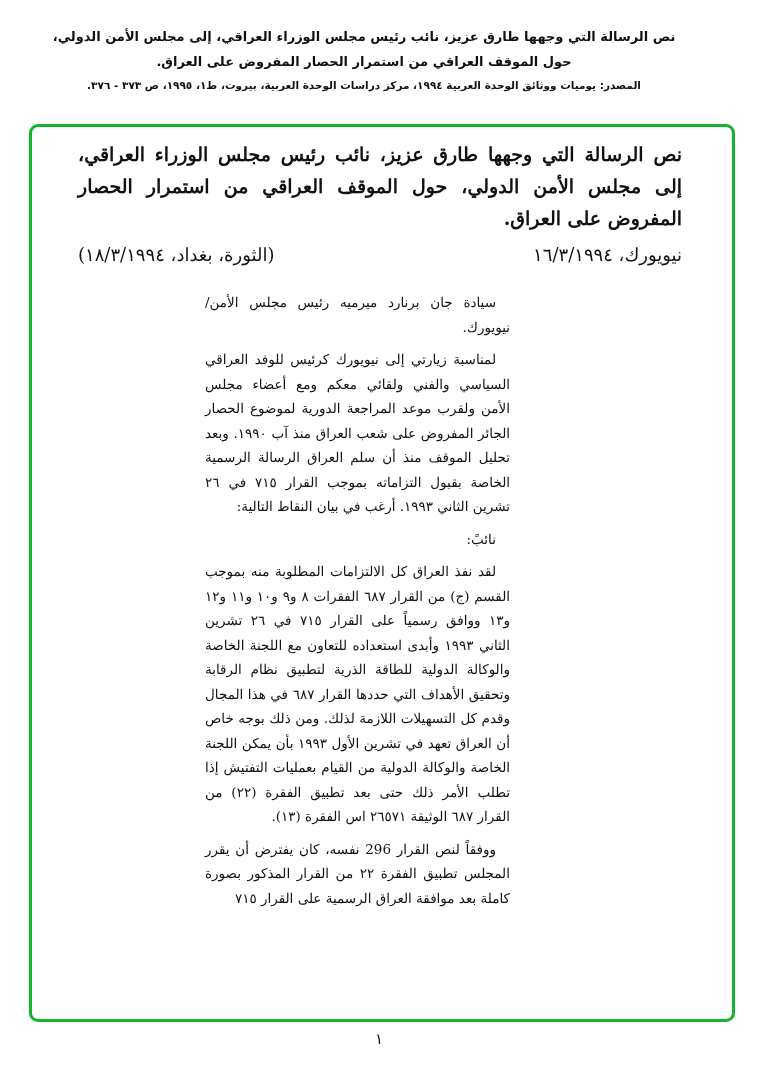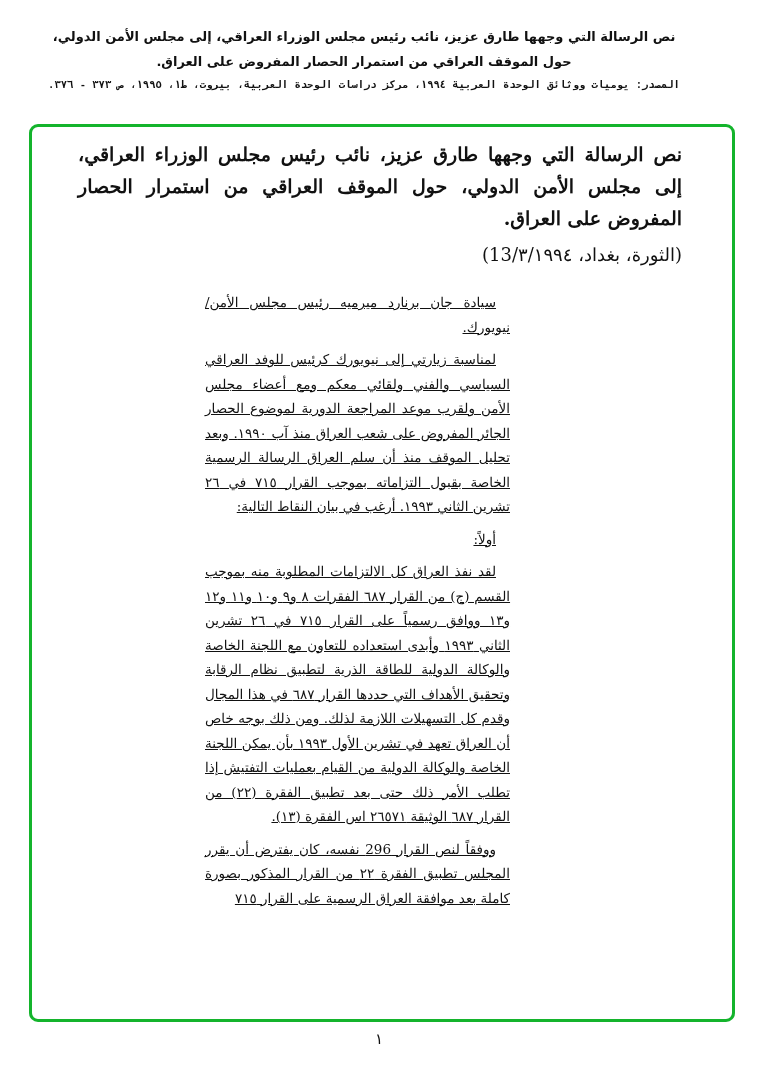--- a/index.html
+++ b/index.html
@@ -9,21 +9,21 @@
     }
     .header {
       position: absolute; left: 40px; right: 70px; top: 24px;
       direction: rtl; text-align: center;
       font-family: "DejaVu Sans", sans-serif; font-weight: bold;
     }
     .header .title {
       font-size: 13px; line-height: 25px; margin: 0;
     }
     .header .source {
-      font-size: 10.5px; line-height: 18px; margin-top: 2px; font-family: Liberation Mono, monospace;
+      font-size: 10.5px; line-height: 18px; margin-top: 2px;
     }
     .frame {
       position: absolute; left: 29px; top: 124px; width: 700px; height: 892px;
       border: 3px solid #14b42c; border-radius: 9px;
     }
     .doc-title {
       position: absolute; left: 78px; right: 76px; top: 138px;
       direction: rtl; text-align: justify; text-align-last: right;
       font-family: "DejaVu Serif", serif; font-weight: bold;
       font-size: 19px; line-height: 32px;
@@ -32,43 +32,44 @@
       position: absolute; left: 78px; right: 76px; top: 240px;
       direction: rtl; font-size: 18px; line-height: 30px;
       display: flex; justify-content: space-between;
     }
     .letter {
       position: absolute; left: 205px; width: 305px; top: 290px;
       direction: rtl; text-align: justify; text-align-last: right;
       font-size: 13.5px; line-height: 24.5px;
     }
     .letter p { margin: 0 0 8px 0; }
-    .letter .indent { text-indent: 14px; text-decoration: underline; }
+    .letter .indent { text-indent: 14px; }
     .page-number {
       position: absolute; left: 0; right: 0; top: 1030px;
       text-align: center; font-size: 15px; direction: rtl;
     }
   </style>
 </head>
 <body>
 
 <div class="header">
   <p class="title">نص الرسالة التي وجهها طارق عزيز، نائب رئيس مجلس الوزراء العراقي، إلى مجلس الأمن الدولي، حول الموقف العراقي من استمرار الحصار المفروض على العراق.</p>
   <div class="source">المصدر: يوميات ووثائق الوحدة العربية ١٩٩٤، مركز دراسات الوحدة العربية، بيروت، ط١، ١٩٩٥، ص ٣٧٣ - ٣٧٦.</div>
 </div>
 
 <div class="frame"></div>
 
 <div class="doc-title">نص الرسالة التي وجهها طارق عزيز، نائب رئيس مجلس الوزراء العراقي، إلى مجلس الأمن الدولي، حول الموقف العراقي من استمرار الحصار المفروض على العراق.</div>
 
 <div class="dateline">
-  <span>(الثورة، بغداد، 13/٣/١٩٩٤)</span>
+  <span>نيويورك، ١٦/٣/١٩٩٤</span>
+  <span>(الثورة، بغداد، ١٨/٣/١٩٩٤)</span>
 </div>
 
 <div class="letter">
   <p class="indent">سيادة جان برنارد ميرميه رئيس مجلس الأمن/ نيويورك.</p>
   <p class="indent">لمناسبة زيارتي إلى نيويورك كرئيس للوفد العراقي السياسي والفني ولقائي معكم ومع أعضاء مجلس الأمن ولقرب موعد المراجعة الدورية لموضوع الحصار الجائر المفروض على شعب العراق منذ آب ١٩٩٠. وبعد تحليل الموقف منذ أن سلم العراق الرسالة الرسمية الخاصة بقبول التزاماته بموجب القرار ٧١٥ في ٢٦ تشرين الثاني ١٩٩٣. أرغب في بيان النقاط التالية:</p>
-  <p class="indent">أولاً:</p>
+  <p class="indent">نائبً:</p>
   <p class="indent">لقد نفذ العراق كل الالتزامات المطلوبة منه بموجب القسم (ج) من القرار ٦٨٧ الفقرات ٨ و٩ و١٠ و١١ و١٢ و١٣ ووافق رسمياً على القرار ٧١٥ في ٢٦ تشرين الثاني ١٩٩٣ وأبدى استعداده للتعاون مع اللجنة الخاصة والوكالة الدولية للطاقة الذرية لتطبيق نظام الرقابة وتحقيق الأهداف التي حددها القرار ٦٨٧ في هذا المجال وقدم كل التسهيلات اللازمة لذلك. ومن ذلك بوجه خاص أن العراق تعهد في تشرين الأول ١٩٩٣ بأن يمكن اللجنة الخاصة والوكالة الدولية من القيام بعمليات التفتيش إذا تطلب الأمر ذلك حتى بعد تطبيق الفقرة (٢٢) من القرار ٦٨٧ الوثيقة ٢٦٥٧١ اس الفقرة (١٣).</p>
   <p class="indent">ووفقاً لنص القرار 296 نفسه، كان يفترض أن يقرر المجلس تطبيق الفقرة ٢٢ من القرار المذكور بصورة كاملة بعد موافقة العراق الرسمية على القرار ٧١٥</p>
 </div>
 
 <div class="page-number">١</div>
 
 </body></html>

